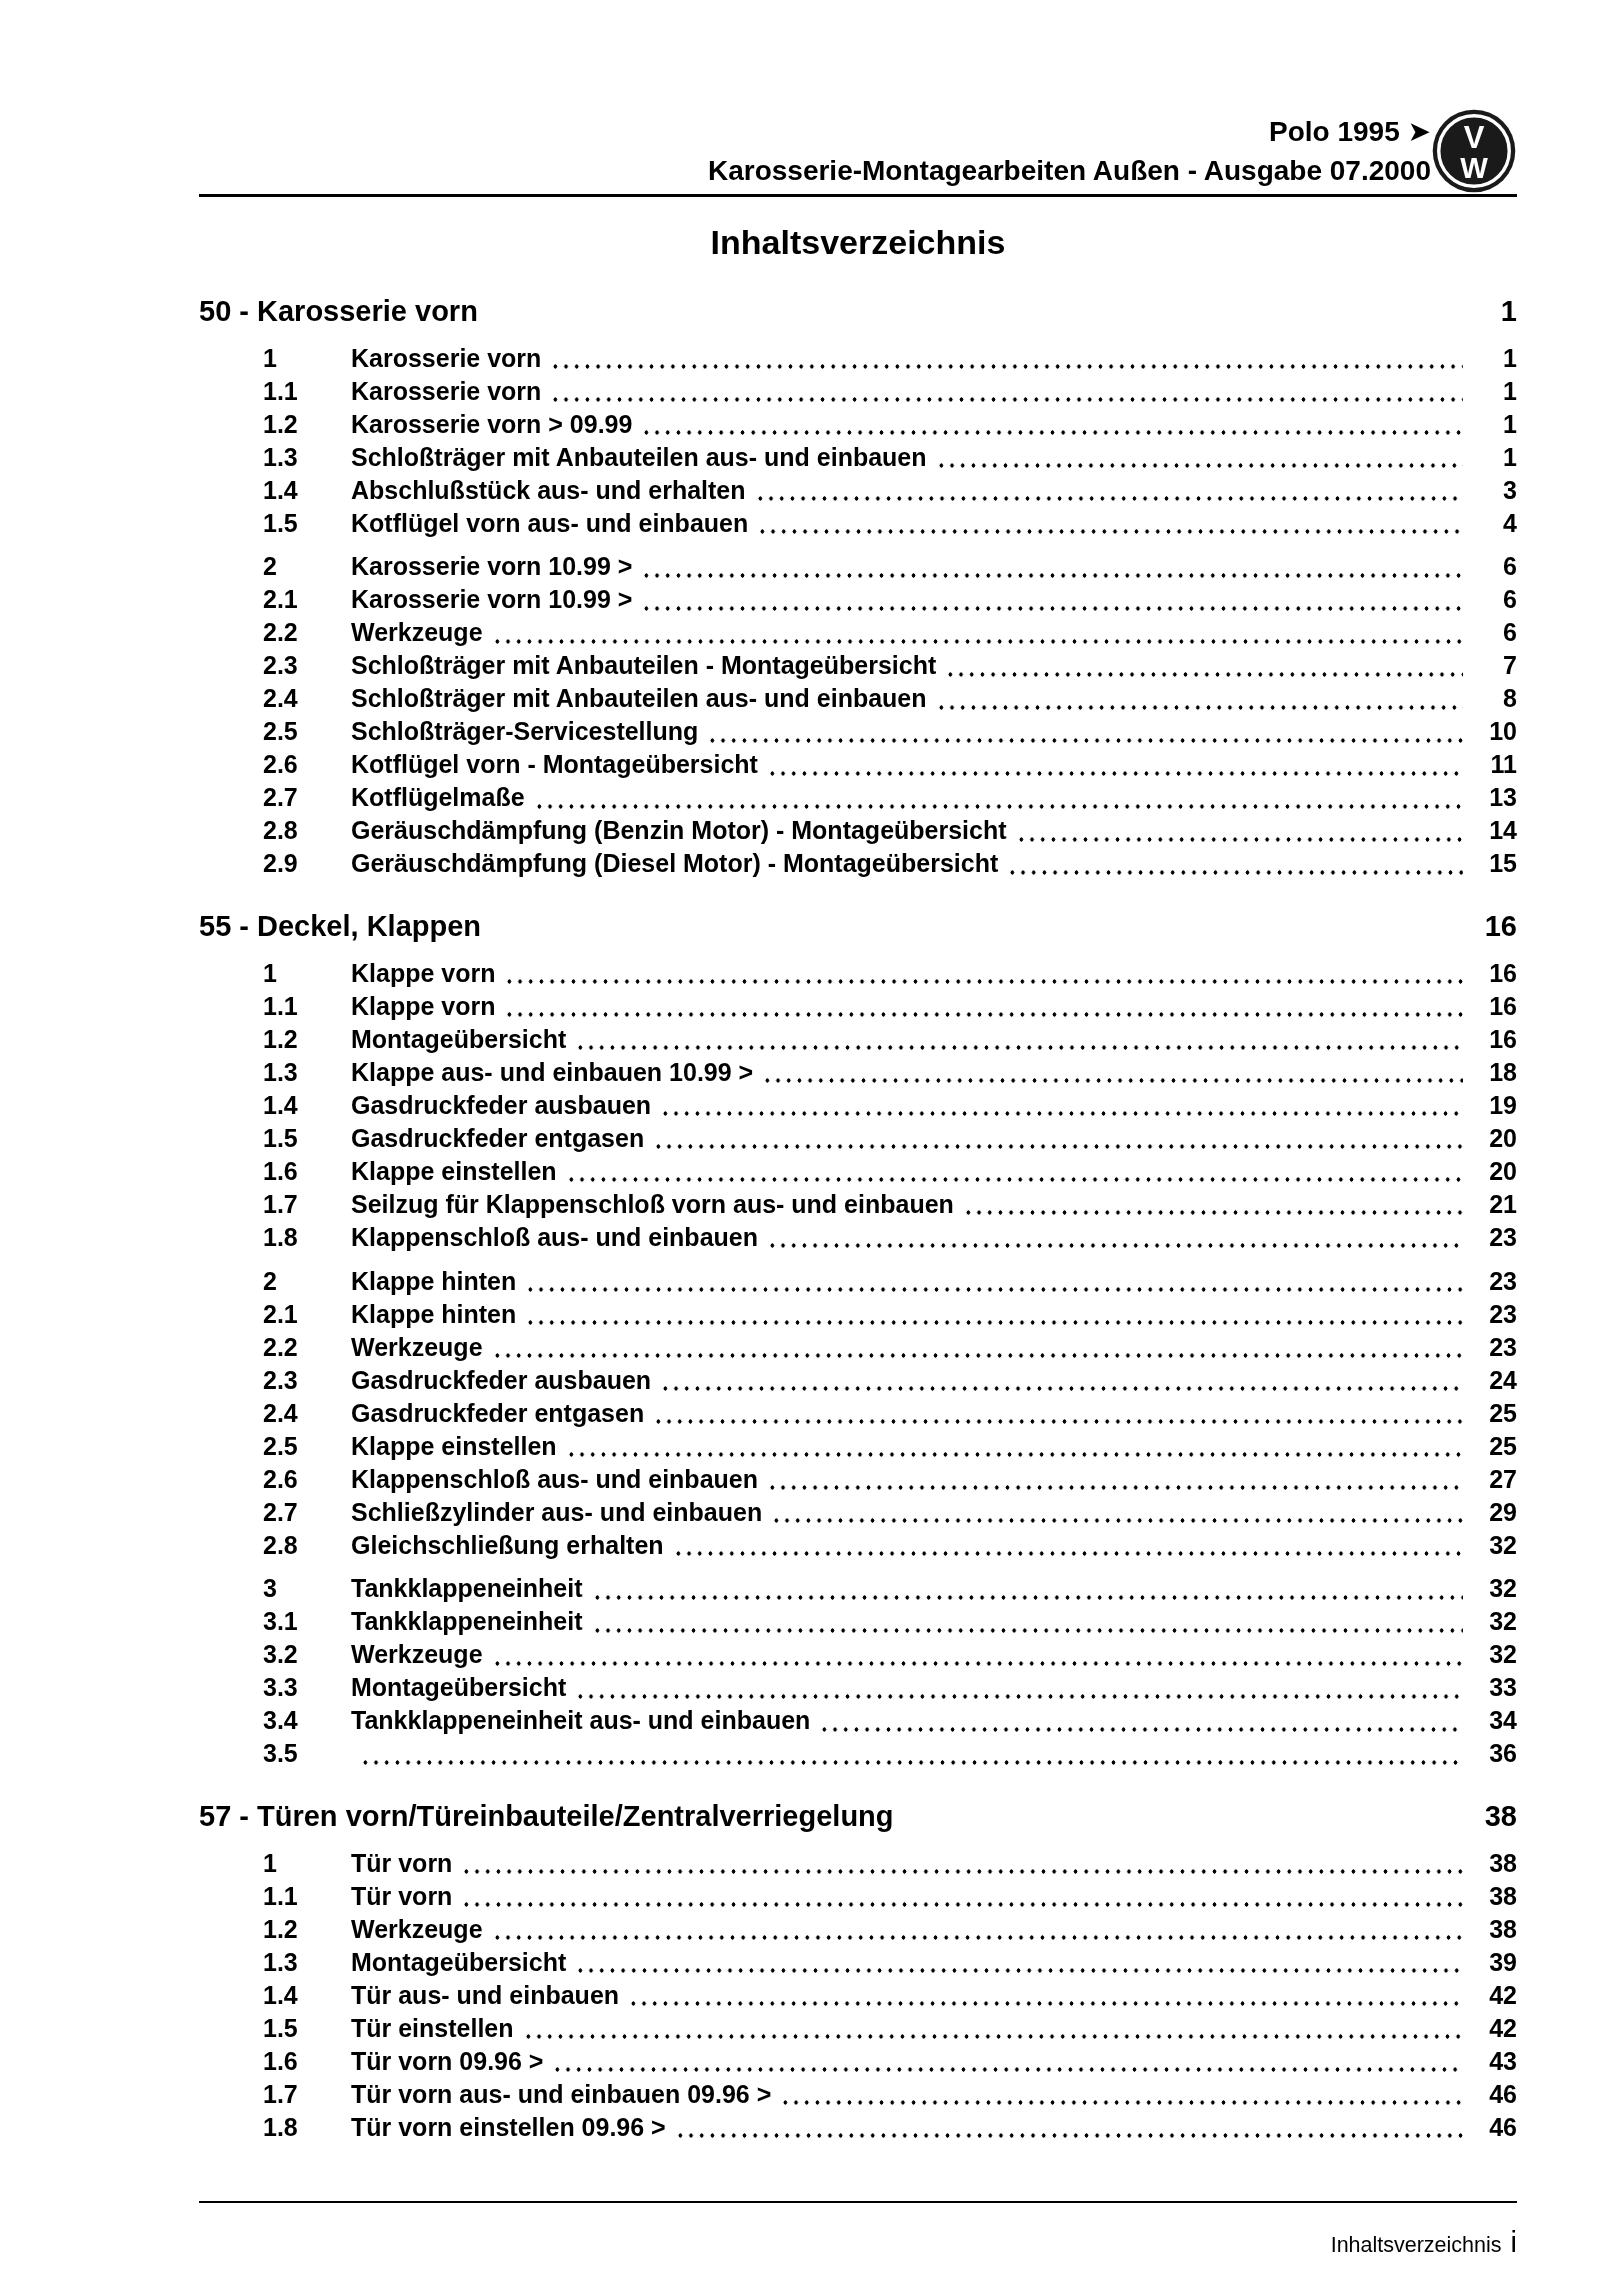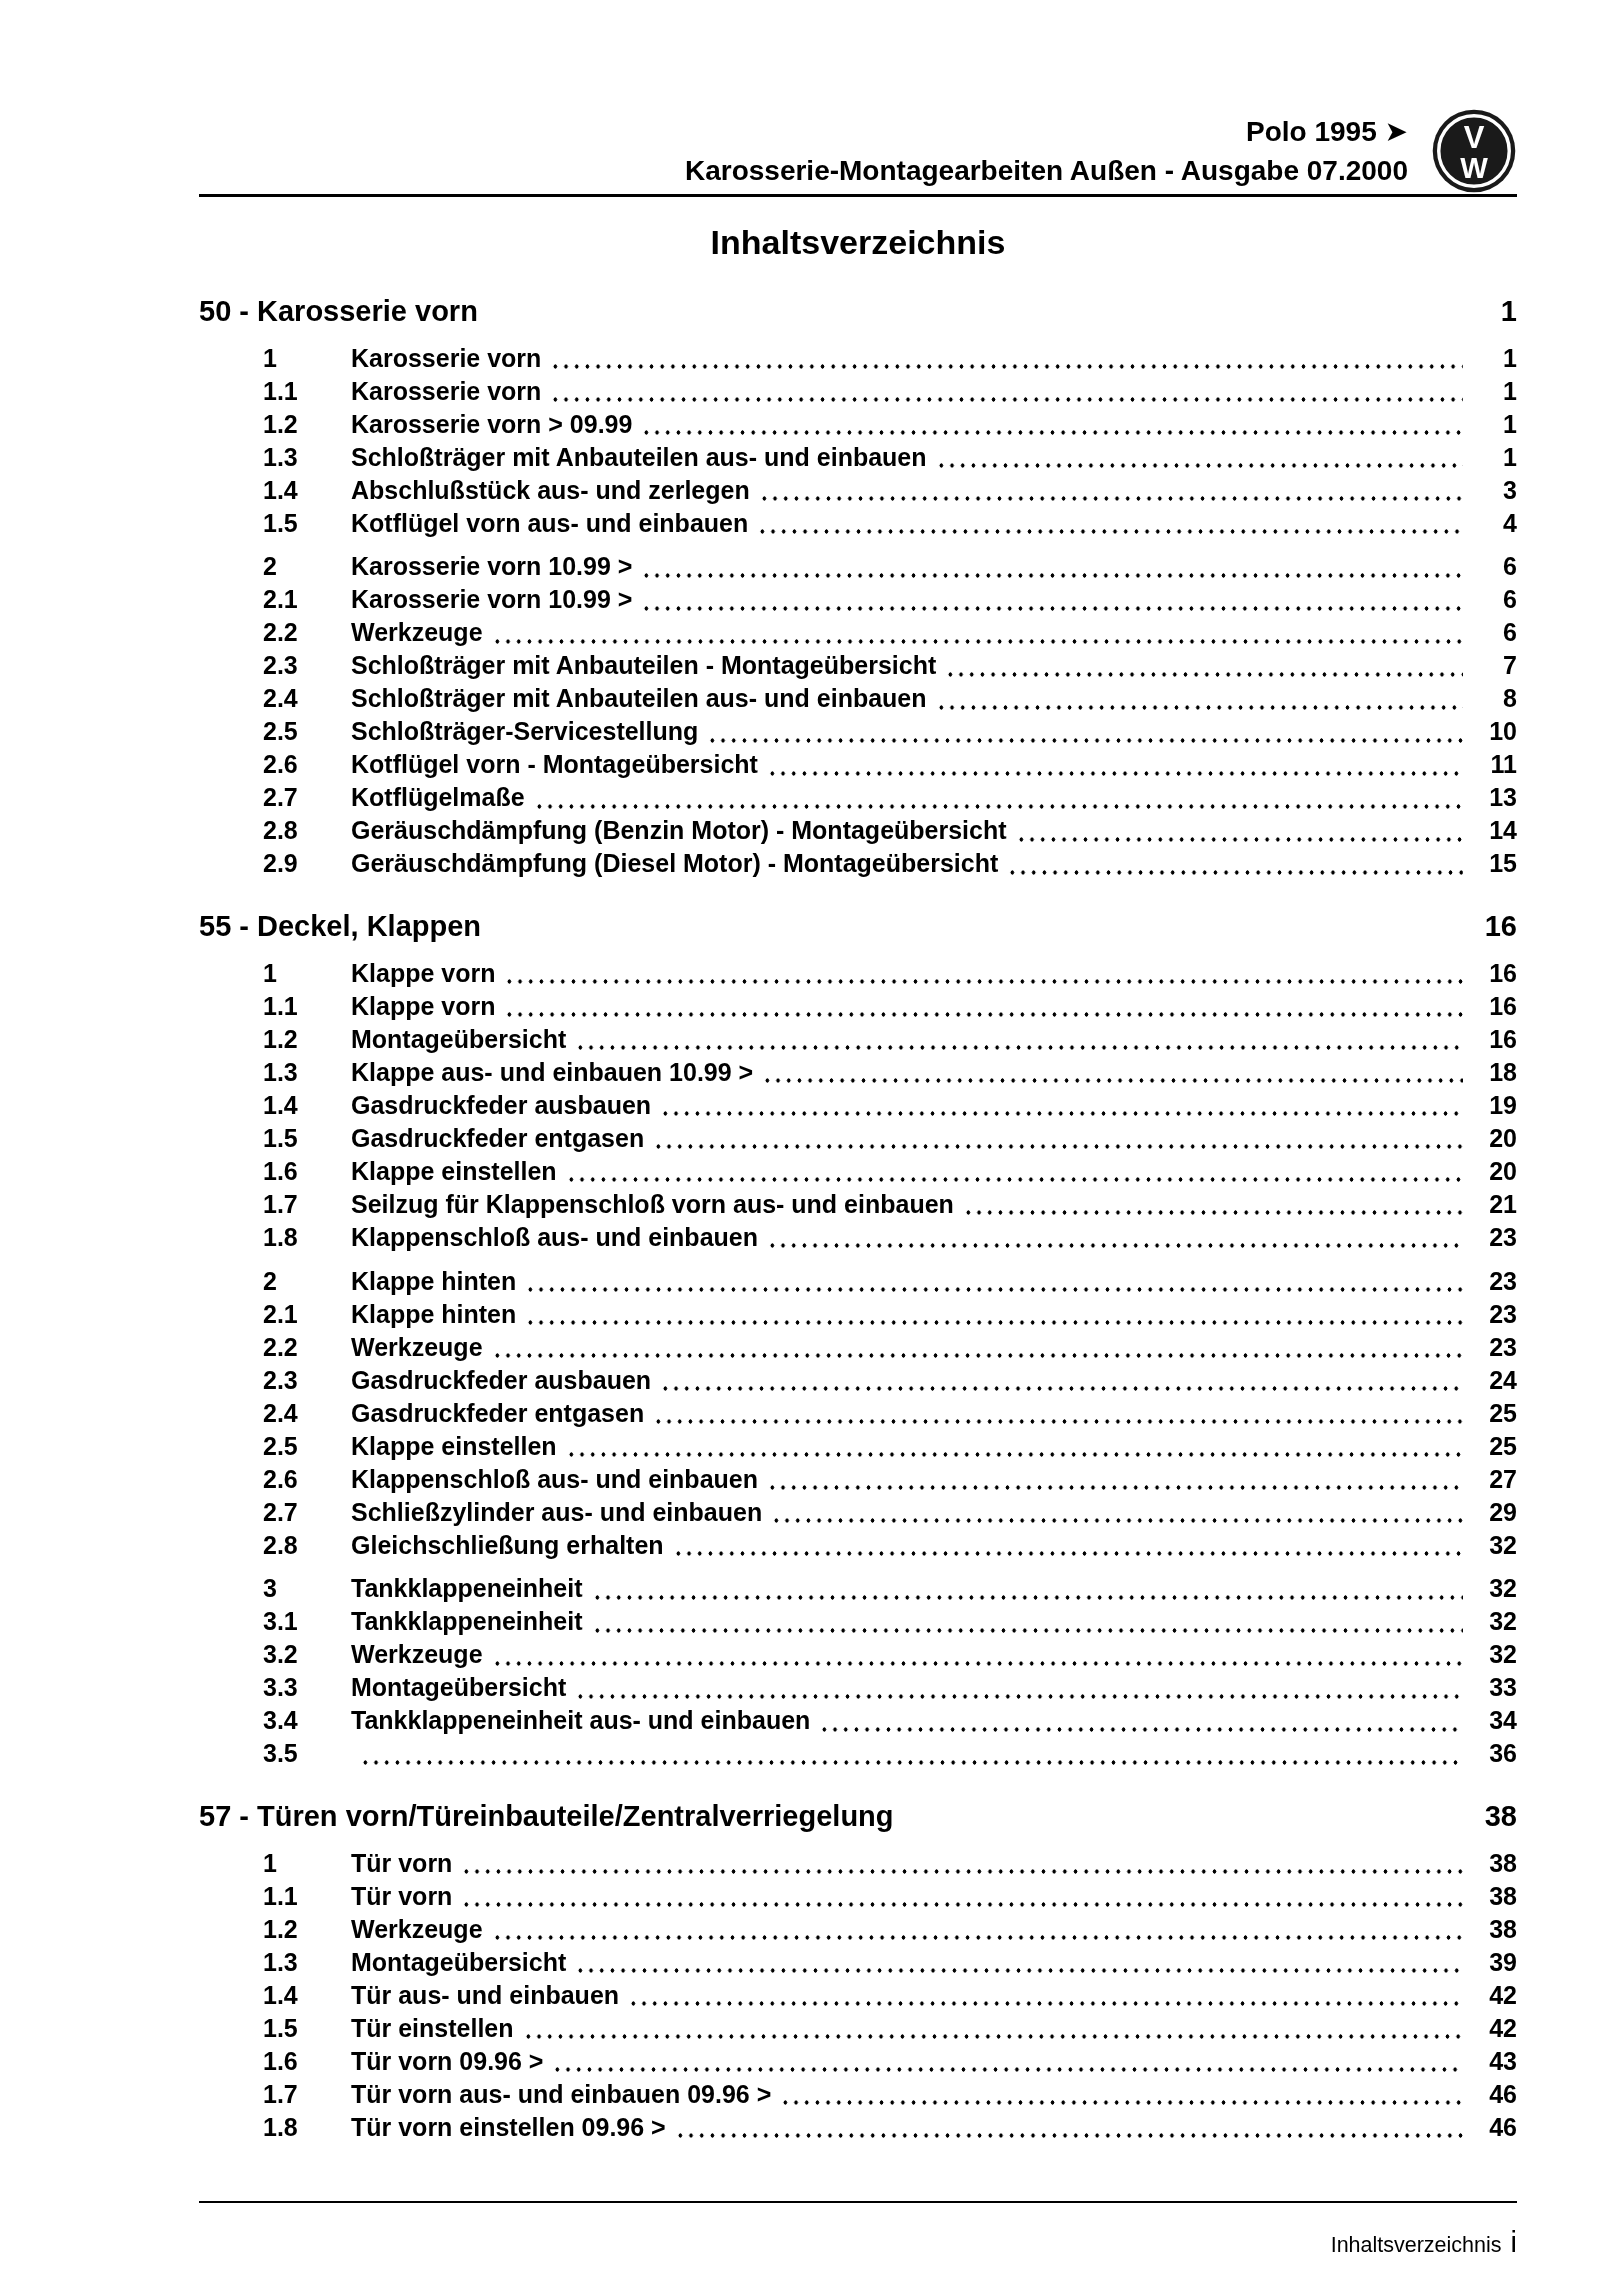--- a/index.html
+++ b/index.html
@@ -17,21 +17,20 @@
     background: #ffffff;
     box-sizing: border-box;
     padding: 106px 103px 0 199px;
     overflow: hidden;
   }
   
   .header {
     display: flex;
     justify-content: flex-end;
     align-items: flex-end;
-    gap: 23px;
     min-height: 88px;
   }
   .header-text {
     text-align: right;
     font-weight: bold;
     font-size: 28px;
     line-height: 39px;
     padding-bottom: 3.6px;
   }
   .logo { width: 86px; height: 86px; flex: 0 0 auto; }
@@ -150,21 +149,21 @@
 
   <div class="row">
     <span class="num">1.3</span>
     <span class="ttl">Schloßträger mit Anbauteilen aus- und einbauen</span>
     <span class="leader"></span>
     <span class="pg">1</span>
   </div>
 
   <div class="row">
     <span class="num">1.4</span>
-    <span class="ttl">Abschlußstück aus- und zerlegen</span>
+    <span class="ttl">Abschlußstück aus- und erhalten</span>
     <span class="leader"></span>
     <span class="pg">3</span>
   </div>
 
   <div class="row">
     <span class="num">1.5</span>
     <span class="ttl">Kotflügel vorn aus- und einbauen</span>
     <span class="leader"></span>
     <span class="pg">4</span>
   </div>

